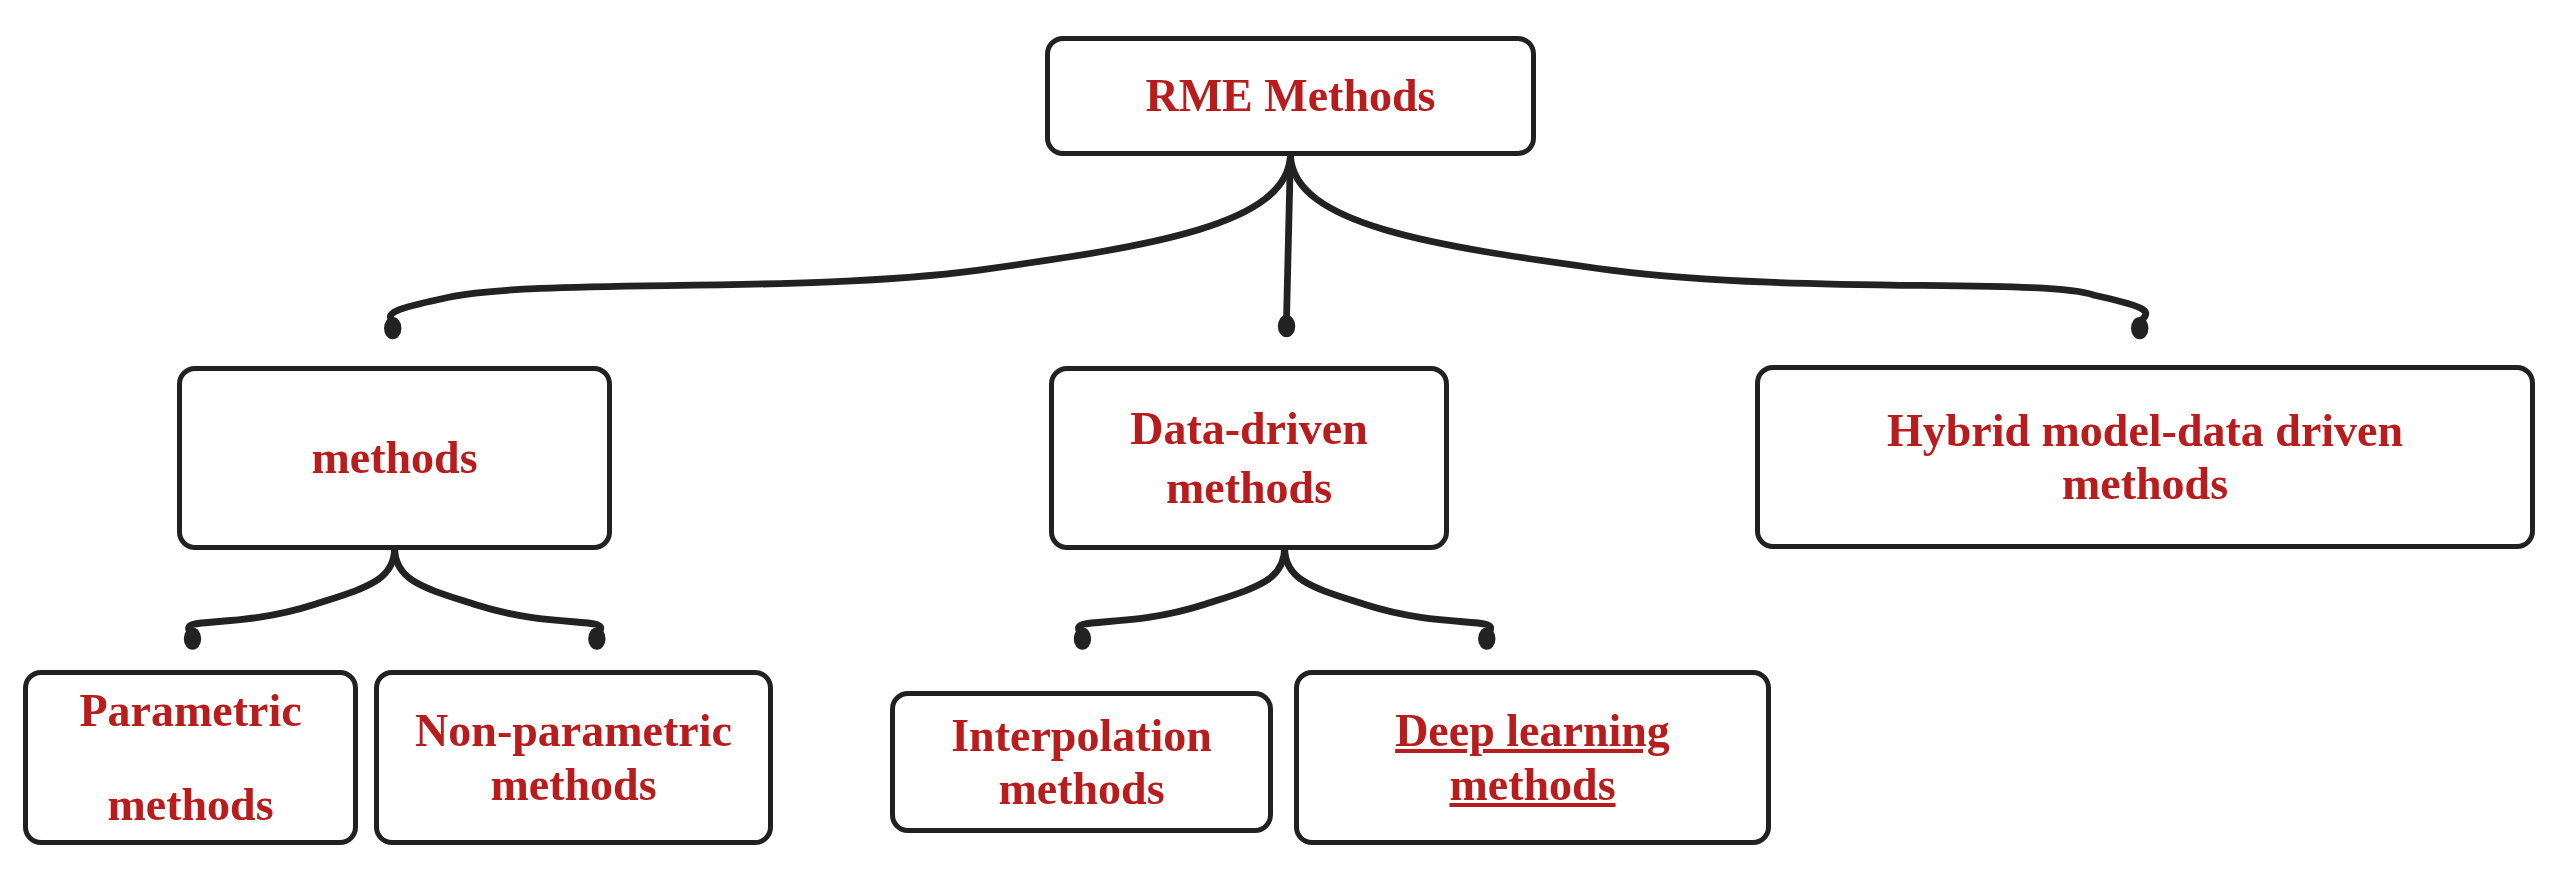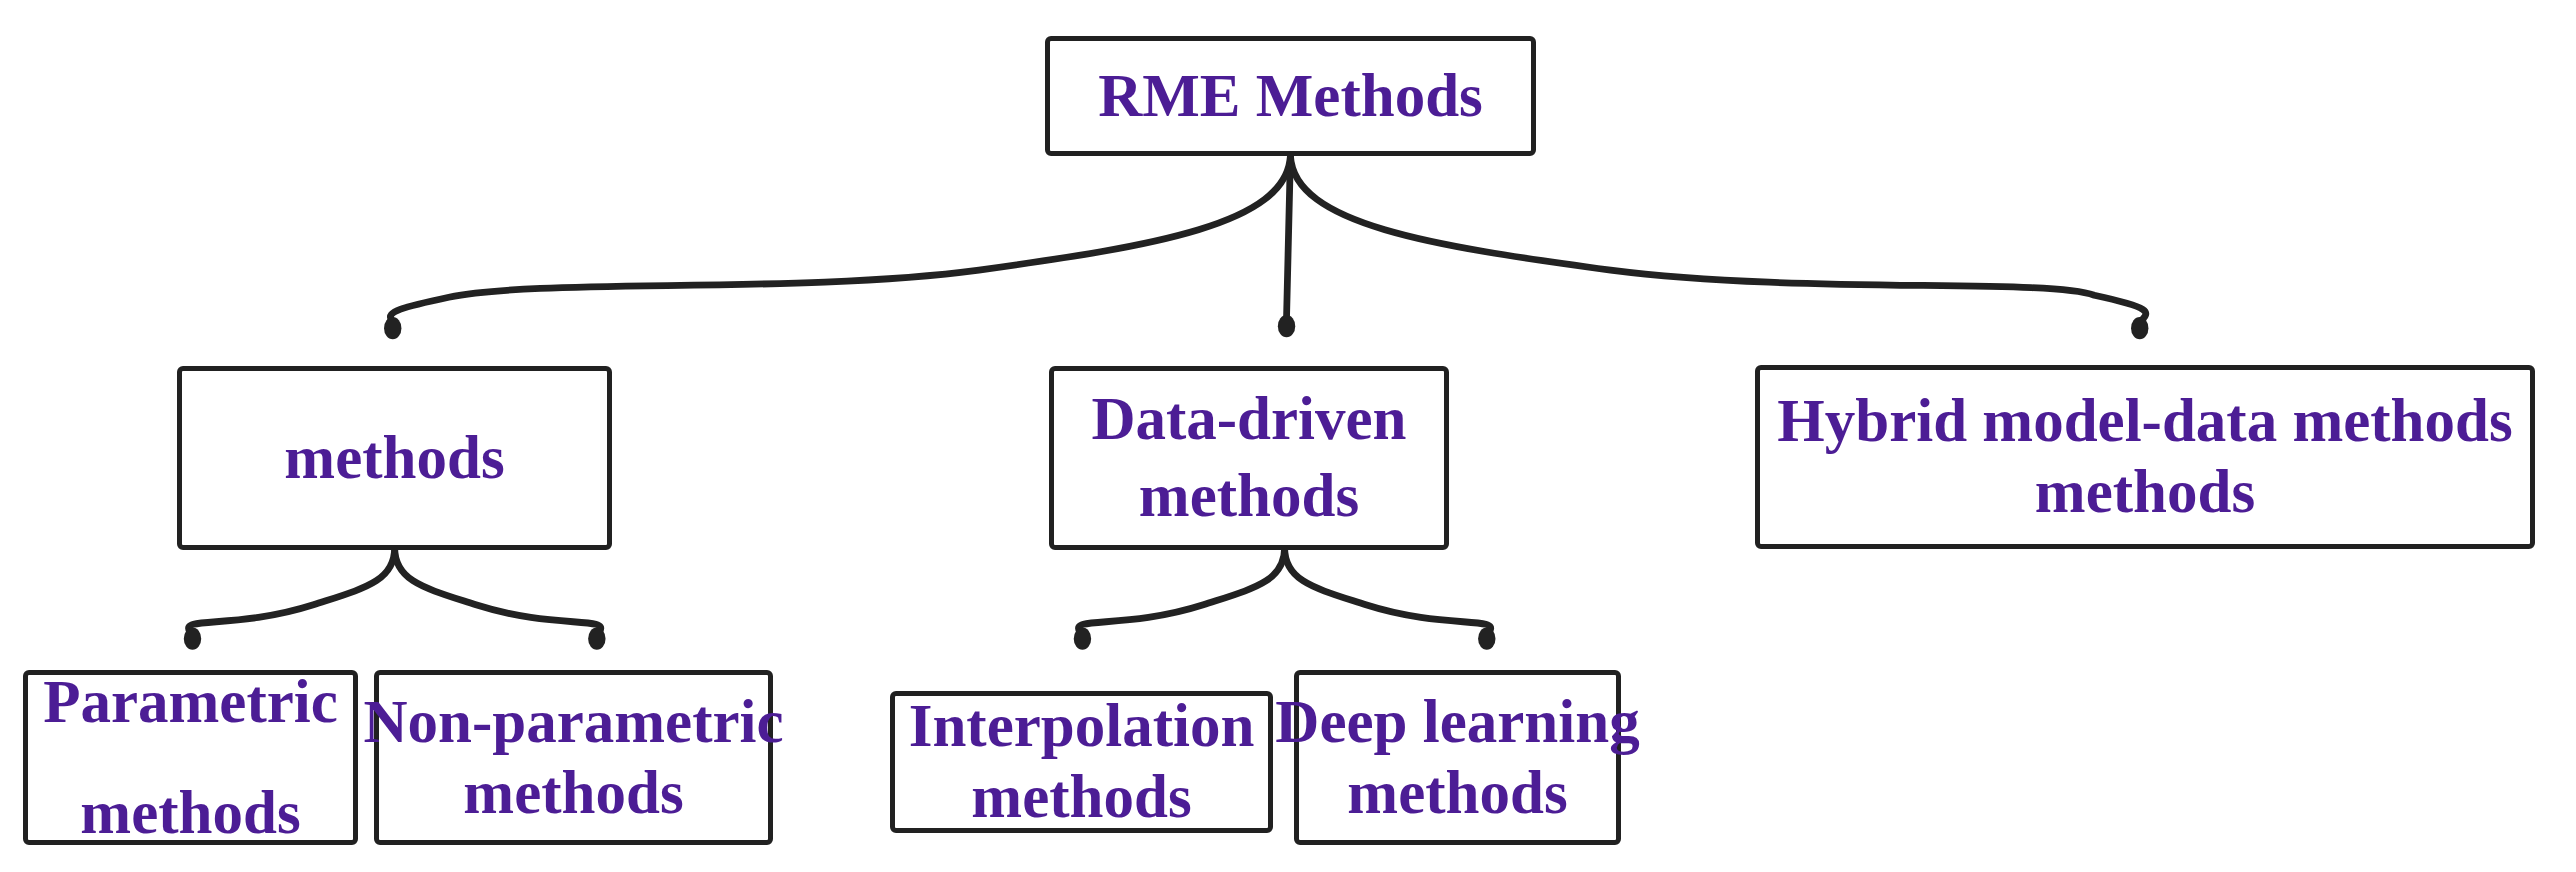--- a/index.html
+++ b/index.html
@@ -30,43 +30,43 @@
   }
   .connectors ellipse {
     fill: #222222;
     stroke: none;
   }
   .node {
     position: absolute;
     box-sizing: border-box;
     background: #ffffff;
     border: 5.8px solid #212121;
-    border-radius: 6px;
+    border-radius: 18px;
     display: flex;
     flex-direction: column;
     align-items: center;
     justify-content: center;
     text-align: center;
-    color: #4c1d95;
+    color: #b91c1c;
     font-weight: bold;
-    font-size: 61px;
+    font-size: 46px;
     line-height: 1.16;
   }
   .node .line {
     white-space: nowrap;
   }
   
   #node-root          { left: 1045px; top: 36px;  width: 491px; height: 120px; }
   #node-model-driven  { left: 177px;  top: 366px; width: 435px; height: 184px; }
   #node-data-driven   { left: 1049px; top: 366px; width: 400px; height: 184px; gap: 6px; }
   #node-hybrid        { left: 1755px; top: 365px; width: 780px; height: 184px; }
   #node-parametric    { left: 23px;   top: 670px; width: 335px; height: 175px; gap: 40px; }
   #node-non-parametric{ left: 374px;  top: 670px; width: 399px; height: 175px; }
   #node-interpolation { left: 890px;  top: 670px; width: 383px; height: 142px; margin-top: 21px; }
-  #node-deep-learning { left: 1294px; top: 670px; width: 327px; height: 175px; }
+  #node-deep-learning { left: 1294px; top: 670px; width: 477px; height: 175px; text-decoration: underline; }
 </style>
 </head>
 <body>
 
 <div class="canvas">
 
   <svg class="connectors" viewBox="0 0 2663 902" xmlns="http://www.w3.org/2000/svg" aria-hidden="true">
 
     <path d="M 1334 161 C 1330 232, 1192 254, 1012 279 C 822 304, 562 287, 464 307 C 417 317, 398 322, 405 331"></path>
     <ellipse cx="406" cy="339" rx="9" ry="11.5"></ellipse>
@@ -97,21 +97,21 @@
   <div class="node" id="node-model-driven">
     <span class="line">methods</span>
   </div>
 
   <div class="node" id="node-data-driven">
     <span class="line">Data-driven</span>
     <span class="line">methods</span>
   </div>
 
   <div class="node" id="node-hybrid">
-    <span class="line">Hybrid model-data methods</span>
+    <span class="line">Hybrid model-data driven</span>
     <span class="line">methods</span>
   </div>
 
   <div class="node" id="node-parametric">
     <span class="line">Parametric</span>
     <span class="line">methods</span>
   </div>
 
   <div class="node" id="node-non-parametric">
     <span class="line">Non-parametric</span>

